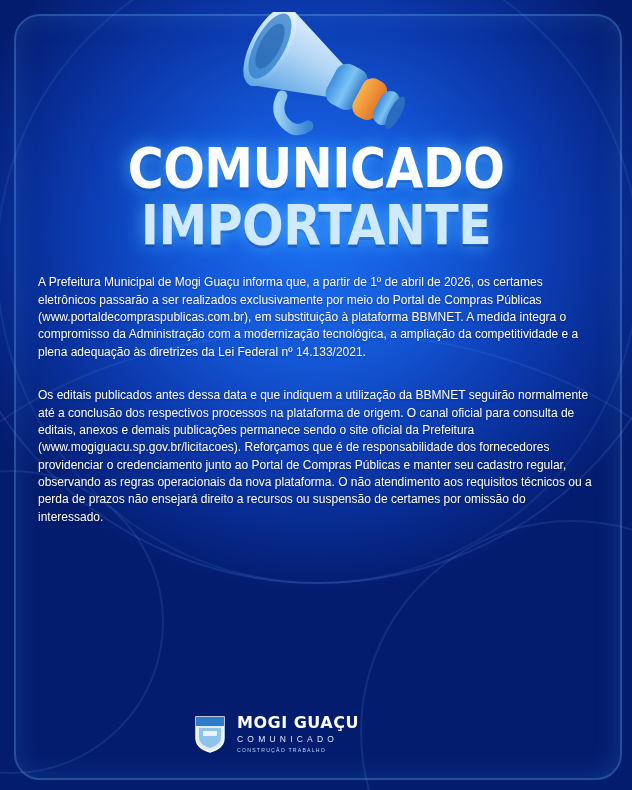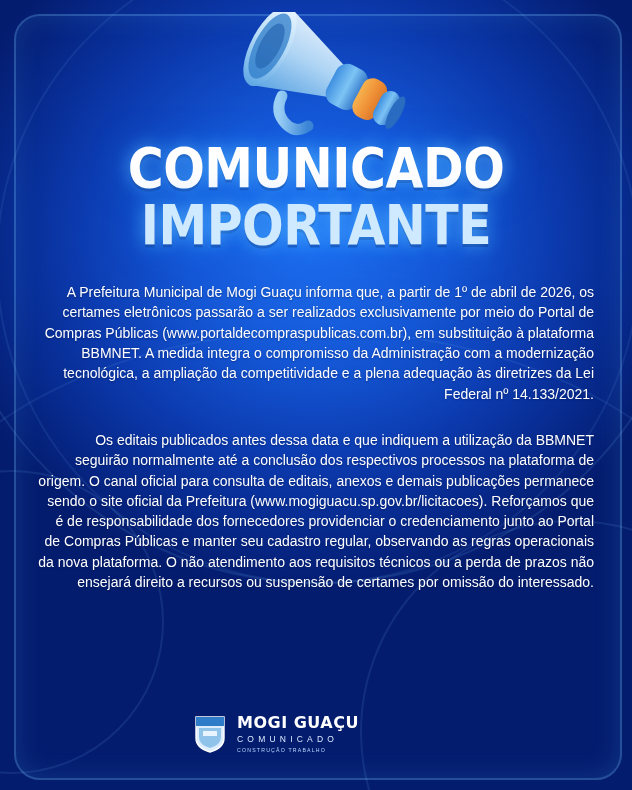--- a/index.html
+++ b/index.html
@@ -85,24 +85,24 @@
     transform: scaleY(1.12);
     display: block;
   }
   .title-line.second {
     color: #cfe9ff;
     margin-top: 12px;
   }
 
   .body-text {
     width: 556px;
-    margin-top: 34px;
-    text-align: right;
+    margin-top: 26px;
+    text-align: left;
     color: #ffffff;
-    font-size: 14px;
+    font-size: 12px;
     line-height: 1.45;
     font-family: "Liberation Sans", sans-serif;
     text-shadow: 0 1px 2px rgba(0, 20, 70, 0.45);
   }
   .body-text p { margin: 0; }
   .body-text p + p { margin-top: 26px; }
 
   
   .logo-area {
     position: absolute;

